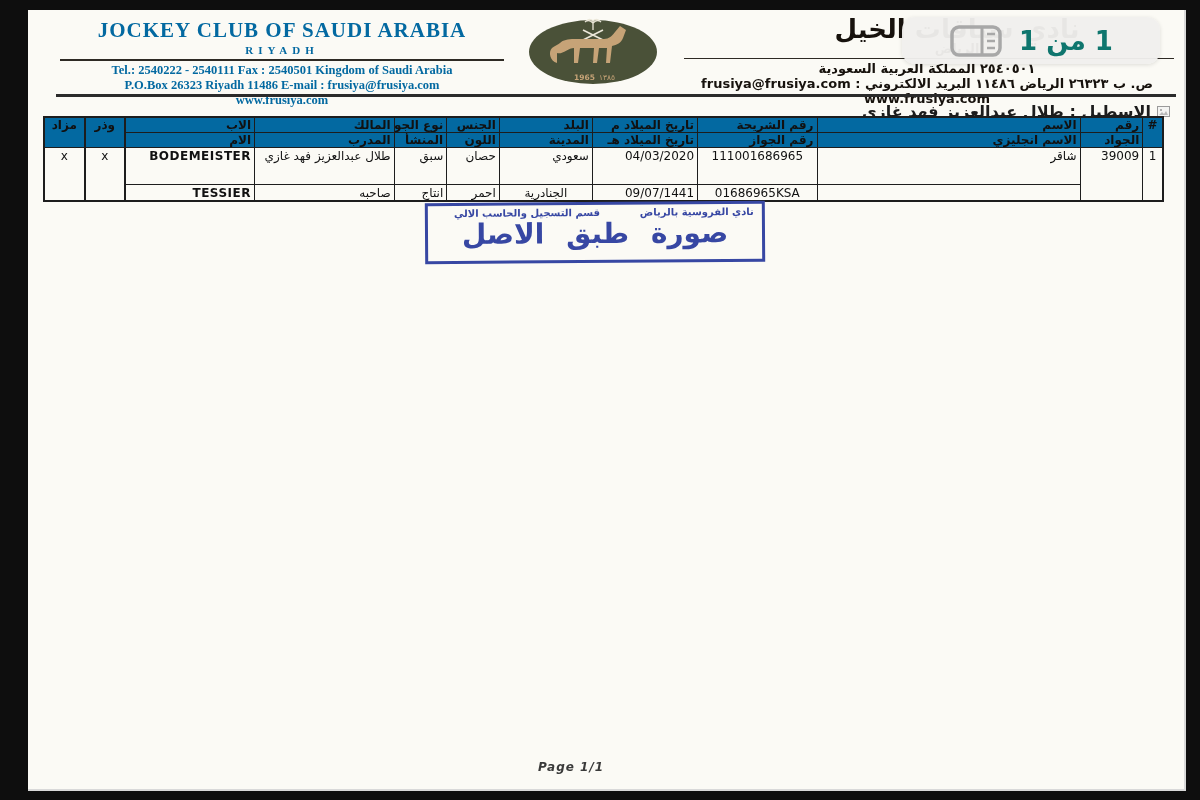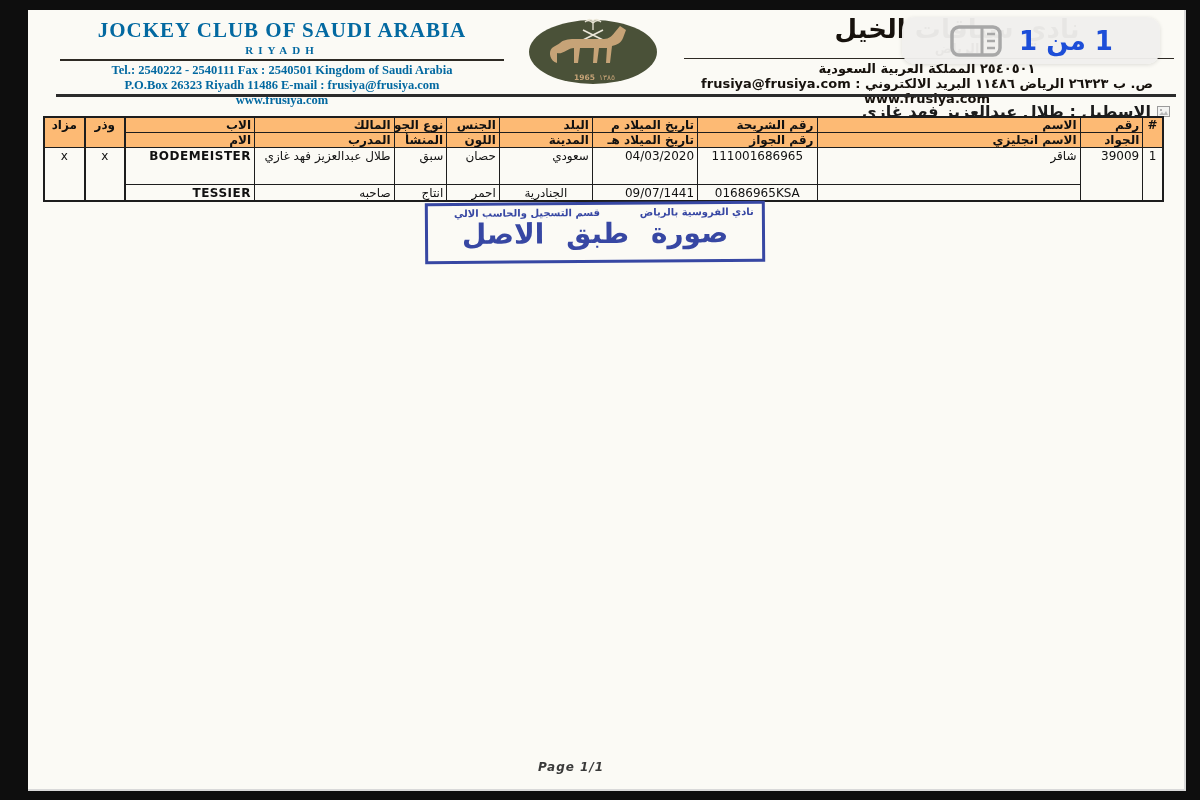--- a/index.html
+++ b/index.html
@@ -39,21 +39,21 @@
   }
 
   
   table.reg {
     position:absolute; top:106px; left:15px; width:1121px;
     border-collapse:collapse; table-layout:fixed;
     direction:rtl; font-size:12px; color:#111;
     border:2px solid #1d1d1d;
   }
   table.reg td { border:1px solid #1d1d1d; padding:0 3px; line-height:14px; overflow:hidden; }
-  table.reg tr.hrow td { background:#fdba74; font-weight:bold; height:14px; white-space:nowrap; }
+  table.reg tr.hrow td { background:#0369a1; font-weight:bold; height:14px; white-space:nowrap; }
   table.reg tr.r1 td { height:37px; vertical-align:top; padding-top:1px; }
   table.reg tr.r2 td { height:16px; vertical-align:top; padding-top:1px; }
   table.reg td.c { text-align:center; }
   table.reg td.thick { border-left:2px solid #1d1d1d; border-right:2px solid #1d1d1d; }
   table.reg td.vt { vertical-align:top; }
   table.reg td.latin { font-weight:bold; letter-spacing:.5px;margin-left:43px; }
 
   
   .stamp {
     position:absolute; left:397px; top:192px; width:340px; height:61px;
@@ -69,21 +69,21 @@
     font-size:12px; font-weight:bold; font-style:italic; color:#3a3a3a; letter-spacing:1px;
   }
 
   
   .pill {
     position:absolute; left:902px; top:17px; width:258px; height:47px;
     background:rgba(240,239,237,.96); border-radius:13px;
     display:flex; align-items:center; justify-content:center; gap:16px;
     direction:rtl; box-shadow:0 1px 4px rgba(0,0,0,.12); z-index:5;
   }
-  .pill .pill-label { color:#1d4ed8; font-size:26px; font-weight:bold; direction:rtl; }
+  .pill .pill-label { color:#0f766e; font-size:26px; font-weight:bold; direction:rtl; }
 
   .icon-box { display:inline-flex; }
 </style>
 </head>
 <body>
 
 <div class="page">
 
   <div class="hdr">
     <div class="hdr-left">

